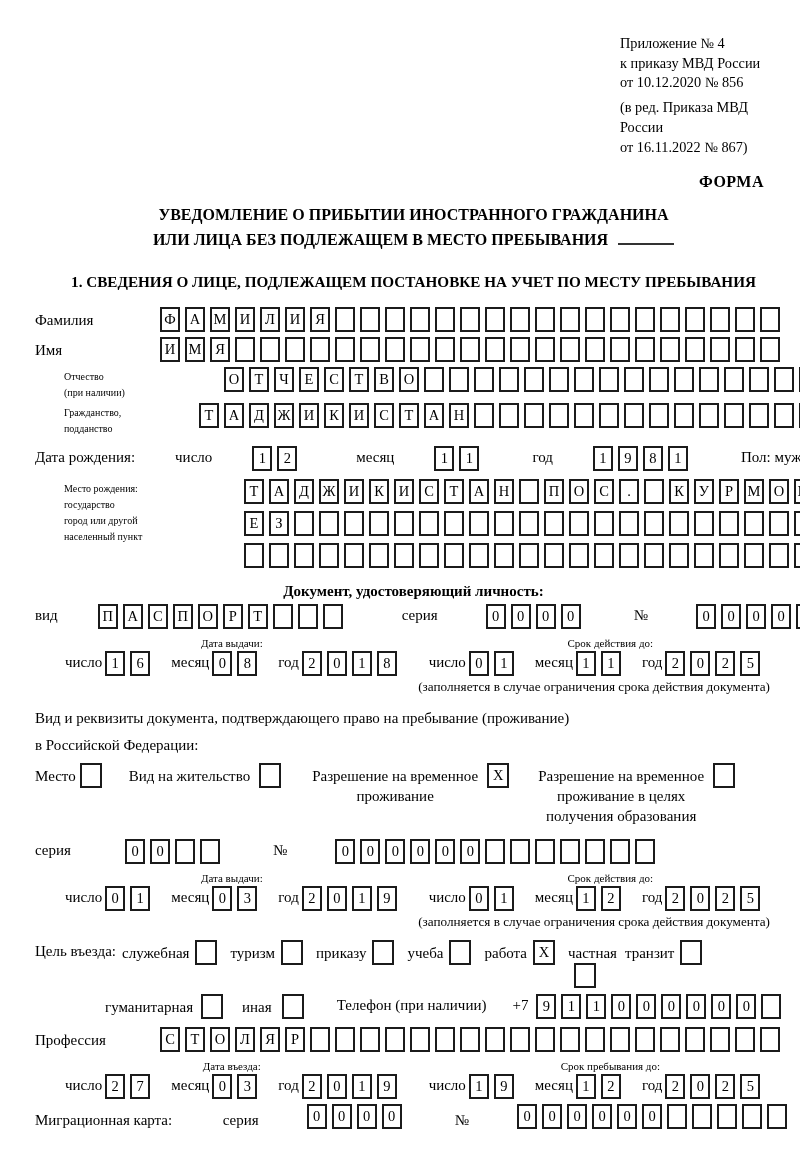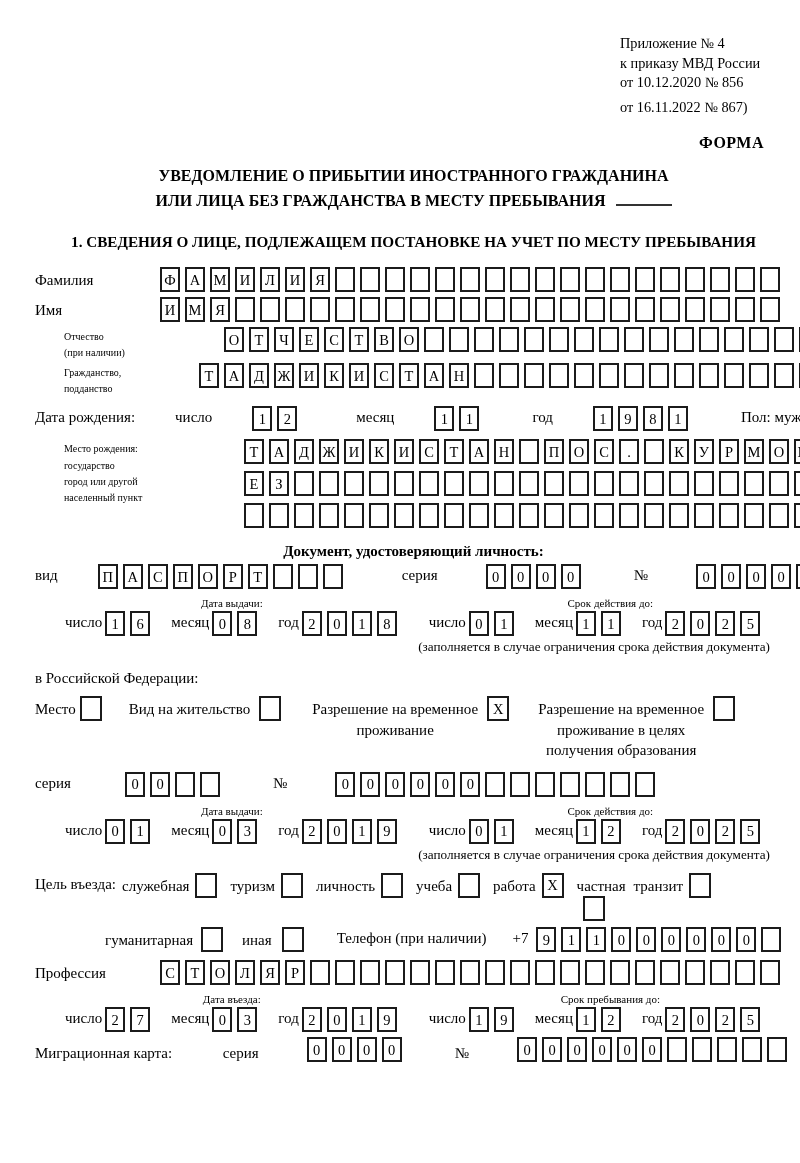--- a/index.html
+++ b/index.html
@@ -61,28 +61,29 @@
 </head>
 <body>
 
 <div class="page">
 
   <div class="hdr">
     <div>Приложение № 4</div>
     <div>к приказу МВД России</div>
     <div>от 10.12.2020 № 856</div>
     <div class="grp2">
+      <div>(в ред. Приказа МВД России</div>
       <div>от 16.11.2022 № 867)</div>
     </div>
   </div>
   <div class="forma">ФОРМА</div>
 
   <div class="title">
     <div>УВЕДОМЛЕНИЕ О ПРИБЫТИИ ИНОСТРАННОГО ГРАЖДАНИНА</div>
-    <div><span>ИЛИ ЛИЦА БЕЗ ГРАЖДАНСТВА В МЕСТУ ПРЕБЫВАНИЯ</span><span class="blank-line"></span></div>
+    <div><span>ИЛИ ЛИЦА БЕЗ ПОДЛЕЖАЩЕМ В МЕСТО ПРЕБЫВАНИЯ</span><span class="blank-line"></span></div>
   </div>
 
   <div class="sect">1. СВЕДЕНИЯ О ЛИЦЕ, ПОДЛЕЖАЩЕМ ПОСТАНОВКЕ НА УЧЕТ ПО МЕСТУ ПРЕБЫВАНИЯ</div>
 
   <div class="row" style="margin-top:16px;">
     <span class="lbl" style="width:85px;">Фамилия</span>
     <span class="cells">
         <span class="cell">Ф</span>
         <span class="cell">А</span>
         <span class="cell">М</span>
@@ -414,20 +415,21 @@
               <span class="cell">2</span>
               <span class="cell">5</span>
             </span>
           </span>
       </div>
     </div>
   </div>
   <div class="right-note">(заполняется в случае ограничения срока действия документа)</div>
 
   <div class="para">
+    <div>Вид и реквизиты документа, подтверждающего право на пребывание (проживание)</div>
     <div>в Российской Федерации:</div>
   </div>
 
   <div class="cb-row">
     <span class="cb-item">
       <span class="txt">Место</span>
       <span class="cells cb" style="margin-left:4px;">
           <span class="cell"></span>
         </span>
     </span>
@@ -541,21 +543,21 @@
           <span class="cell"></span>
         </span>
       </span>
     <span class="cb-item" style="margin-left:8px;">
         <span class="txt">туризм</span>
         <span class="cells cb" style="margin-left:6px;">
           <span class="cell"></span>
         </span>
       </span>
     <span class="cb-item" style="margin-left:8px;">
-        <span class="txt">личность</span>
+        <span class="txt">приказу</span>
         <span class="cells cb" style="margin-left:6px;">
           <span class="cell"></span>
         </span>
       </span>
     <span class="cb-item" style="margin-left:8px;">
         <span class="txt">учеба</span>
         <span class="cells cb" style="margin-left:6px;">
           <span class="cell"></span>
         </span>
       </span>

